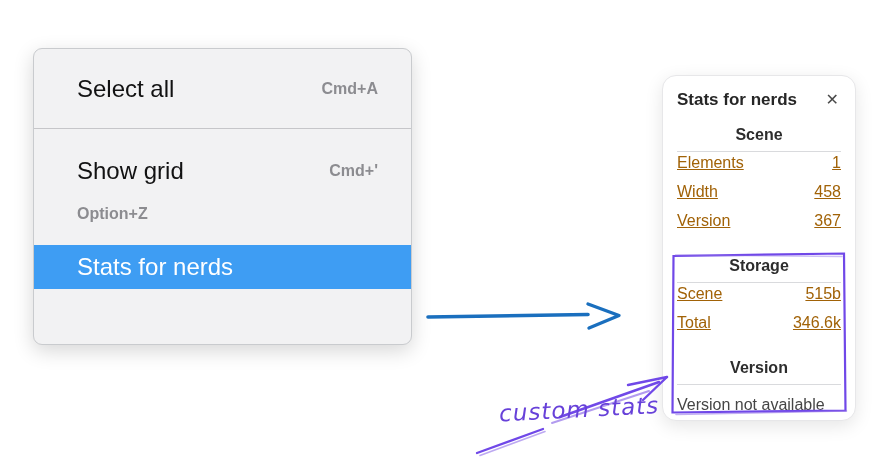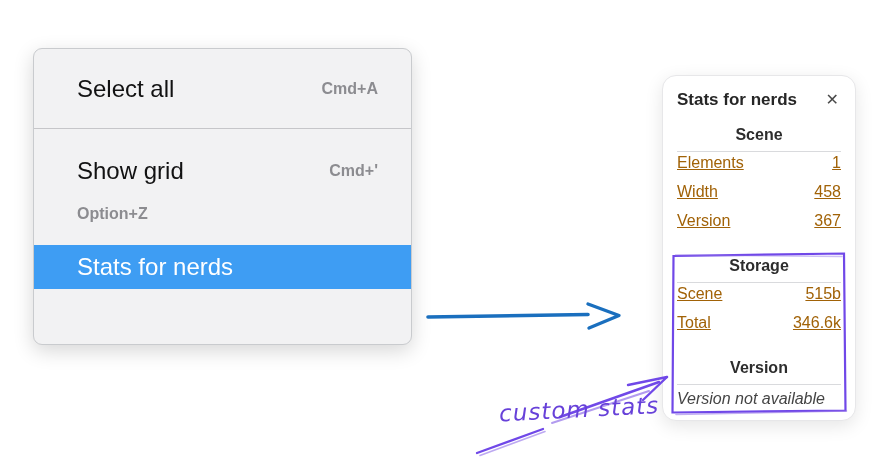--- a/index.html
+++ b/index.html
@@ -39,21 +39,21 @@
   .stats-title { font-weight:bold; font-size:17px; color:#262626; }
   .stats-close { color:#4a4a4a; font-size:16px; line-height:16px; cursor:pointer; padding:2px; }
   .sec-head { text-align:center; font-weight:bold; color:#2d2d2d; font-size:16px; margin-top:16px; }
   .sec-head.tight { }
   .sec-rule { height:1px; background:#d9dadd; margin-top:7px; }
   .stat-row {
     display:flex; justify-content:space-between; align-items:flex-start;
     height:29px; color:#a16207;text-decoration:underline;
   }
   .stat-rows { margin-top:2px; }
-  .stat-note { height:27px; display:flex; align-items:center; color:#454545;font-style:italic; }
+  .stat-note { margin-top:6px; height:27px; display:flex; align-items:center; color:#454545; }
 
   
   .anno-svg { position:absolute; inset:0; width:873px; height:461px; pointer-events:none; }
   .custom-stats {
     position:absolute; left:499px; top:396px; width:170px;
     font-family:"DejaVu Sans", sans-serif; font-style:italic;
     font-size:23px; letter-spacing:1px; color:#6741d9;
     transform:rotate(-3deg); pointer-events:none; white-space:nowrap;
   }
 </style>

